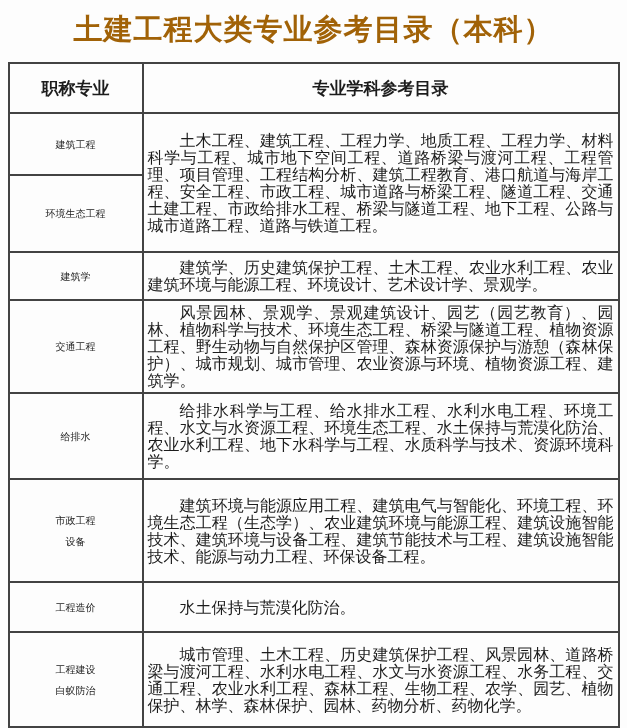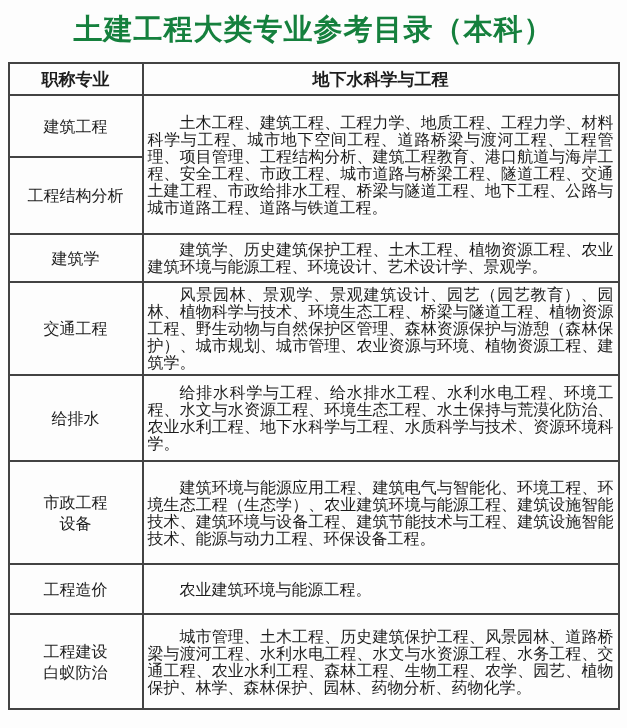--- a/index.html
+++ b/index.html
@@ -16,21 +16,21 @@
     height: 728px;
     overflow: hidden;
   }
   .page-title {
     margin: 11px 0 15px 0;
     text-align: center;
     font-size: 29px;
     line-height: 36px;
     font-weight: bold;
     letter-spacing: 1px;
-    color: #15803d;
+    color: #a16207;
     font-family: "Liberation Sans", "DejaVu Sans", sans-serif;
   }
   table.ref-table {
     width: 612px;
     margin: 0 auto;
     border-collapse: collapse;
     table-layout: fixed;
     background: #fdfdfd;
   }
   .ref-table col.c-major   { width: 134px; }
@@ -39,33 +39,33 @@
     vertical-align: middle;
   }
   .ref-table th {
     font-size: 17px;
     font-weight: bold;
     text-align: center;
     padding: 2px;
   }
   td.major-cell {
     text-align: center;
-    font-size: 16px;
+    font-size: 10px;
     line-height: 21px;
     padding: 2px;
     white-space: pre-line;
   }
   td.catalog-cell {
     font-size: 16px;
     line-height: 17px;
     text-align: justify;
     text-indent: 2em;
     padding: 3px 4px;
   }
-  tr.h-header  { height: 32px; }
+  tr.h-header  { height: 50px; }
   tr.h-r1      { height: 62px; }
   tr.h-r2      { height: 77px; }
   tr.h-r3      { height: 48px; }
   tr.h-r4      { height: 91px; }
   tr.h-r5      { height: 86px; }
   tr.h-r6      { height: 103px; }
   tr.h-r7      { height: 50px; }
   tr.h-r8      { height: 95px; }
 </style>
 </head>
@@ -77,55 +77,55 @@
 
   <table class="ref-table">
     <colgroup>
       <col class="c-major">
       <col class="c-catalog">
     </colgroup>
 
     <tbody>
         <tr class="h-header">
       <th>职称专业</th>
-      <th>地下水科学与工程</th>
+      <th>专业学科参考目录</th>
     </tr>
 
     <tr class="h-r1">
       <td class="major-cell">建筑工程</td>
       <td class="catalog-cell" rowspan="2">土木工程、建筑工程、工程力学、地质工程、工程力学、材料科学与工程、城市地下空间工程、道路桥梁与渡河工程、工程管理、项目管理、工程结构分析、建筑工程教育、港口航道与海岸工程、安全工程、市政工程、城市道路与桥梁工程、隧道工程、交通土建工程、市政给排水工程、桥梁与隧道工程、地下工程、公路与城市道路工程、道路与铁道工程。</td>
     </tr>
     <tr class="h-r2">
-      <td class="major-cell">工程结构分析</td>
+      <td class="major-cell">环境生态工程</td>
     </tr>
 
     <tr class="h-r3">
       <td class="major-cell">建筑学</td>
-      <td class="catalog-cell">建筑学、历史建筑保护工程、土木工程、植物资源工程、农业建筑环境与能源工程、环境设计、艺术设计学、景观学。</td>
+      <td class="catalog-cell">建筑学、历史建筑保护工程、土木工程、农业水利工程、农业建筑环境与能源工程、环境设计、艺术设计学、景观学。</td>
     </tr>
 
     <tr class="h-r4">
       <td class="major-cell">交通工程</td>
       <td class="catalog-cell">风景园林、景观学、景观建筑设计、园艺（园艺教育）、园林、植物科学与技术、环境生态工程、桥梁与隧道工程、植物资源工程、野生动物与自然保护区管理、森林资源保护与游憩（森林保护）、城市规划、城市管理、农业资源与环境、植物资源工程、建筑学。</td>
     </tr>
 
     <tr class="h-r5">
       <td class="major-cell">给排水</td>
       <td class="catalog-cell">给排水科学与工程、给水排水工程、水利水电工程、环境工程、水文与水资源工程、环境生态工程、水土保持与荒漠化防治、农业水利工程、地下水科学与工程、水质科学与技术、资源环境科学。</td>
     </tr>
 
     <tr class="h-r6">
       <td class="major-cell">市政工程
 设备</td>
       <td class="catalog-cell">建筑环境与能源应用工程、建筑电气与智能化、环境工程、环境生态工程（生态学）、农业建筑环境与能源工程、建筑设施智能技术、建筑环境与设备工程、建筑节能技术与工程、建筑设施智能技术、能源与动力工程、环保设备工程。</td>
     </tr>
 
     <tr class="h-r7">
       <td class="major-cell">工程造价</td>
-      <td class="catalog-cell">农业建筑环境与能源工程。</td>
+      <td class="catalog-cell">水土保持与荒漠化防治。</td>
     </tr>
 
     <tr class="h-r8">
       <td class="major-cell">工程建设
 白蚁防治</td>
       <td class="catalog-cell">城市管理、土木工程、历史建筑保护工程、风景园林、道路桥梁与渡河工程、水利水电工程、水文与水资源工程、水务工程、交通工程、农业水利工程、森林工程、生物工程、农学、园艺、植物保护、林学、森林保护、园林、药物分析、药物化学。</td>
     </tr>
   </tbody>
     </table>
 

